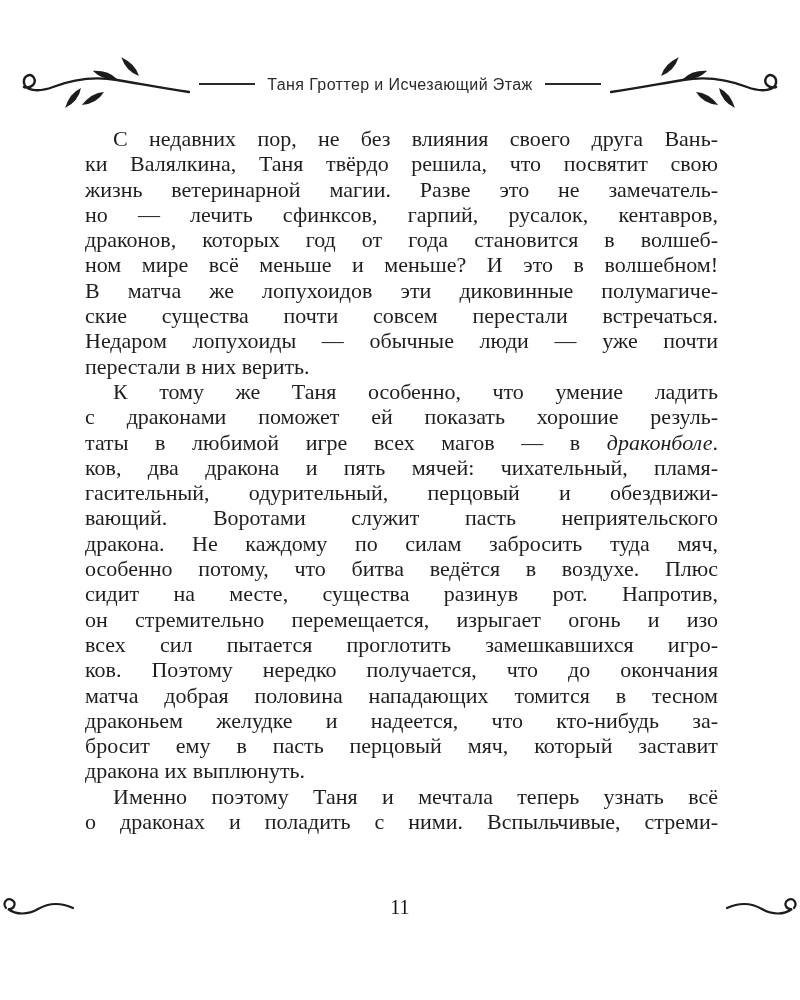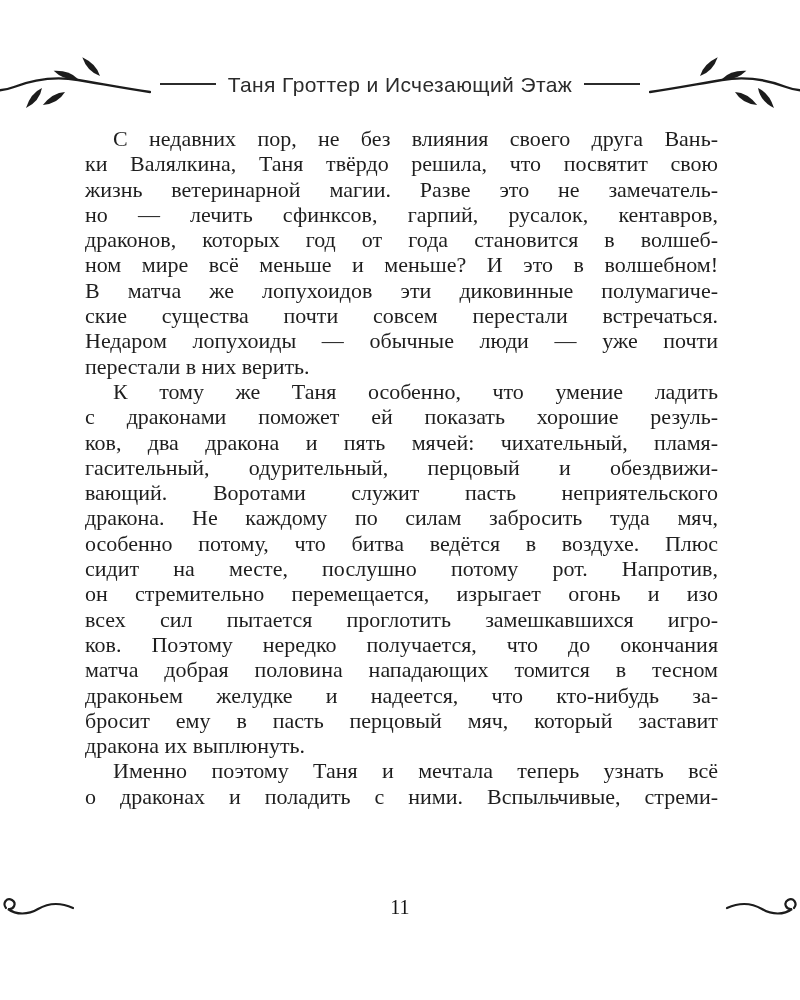--- a/index.html
+++ b/index.html
@@ -15,21 +15,21 @@
   .header {
     position: absolute; top: 54px; left: 0; width: 100%; height: 60px;
     display: flex; justify-content: center; align-items: center;
     gap: 9px;
   }
   .flourish { flex: 0 0 auto; display: block; }
   .flourish.mirrored { transform: scaleX(-1); }
   .header-rule { width: 56px; height: 2px; background: #2b2b2b; flex: 0 0 auto; }
   .header-title {
     font-family: "Liberation Sans", sans-serif;
-    font-size: 21px;
+    font-size: 16px;
     letter-spacing: 0.4px;
     color: #2b2b2b;
     white-space: nowrap;
     padding: 0 3px;
     transform: translateY(1px);
   }
 
   
   .body-text {
     position: absolute;
@@ -106,26 +106,27 @@
       <div class="line"><span>драконов, которых год от года становится в волшеб-</span></div>
       <div class="line"><span>ном мире всё меньше и меньше? И это в волшебном!</span></div>
       <div class="line"><span>В матча же лопухоидов эти диковинные полумагиче-</span></div>
       <div class="line"><span>ские существа почти совсем перестали встречаться.</span></div>
       <div class="line"><span>Недаром лопухоиды — обычные люди — уже почти</span></div>
       <div class="line last"><span>перестали в них верить.</span></div>
     </div>
     <div class="paragraph">
       <div class="line indent"><span>К тому же Таня особенно, что умение ладить</span></div>
       <div class="line"><span>с драконами поможет ей показать хорошие резуль-</span></div>
+      <div class="line"><span>таты в любимой игре всех магов — в </span><span class="italic">драконболе</span><span>.</span></div>
       <div class="line"><span>ков, два дракона и пять мячей: чихательный, пламя-</span></div>
       <div class="line"><span>гасительный, одурительный, перцовый и обездвижи-</span></div>
       <div class="line"><span>вающий. Воротами служит пасть неприятельского</span></div>
       <div class="line"><span>дракона. Не каждому по силам забросить туда мяч,</span></div>
       <div class="line"><span>особенно потому, что битва ведётся в воздухе. Плюс</span></div>
-      <div class="line"><span>сидит на месте, послушно потому рот. Напротив,</span></div>
+      <div class="line"><span>сидит на месте, существа разинув рот. Напротив,</span></div>
       <div class="line"><span>он стремительно перемещается, изрыгает огонь и изо</span></div>
       <div class="line"><span>всех сил пытается проглотить замешкавшихся игро-</span></div>
       <div class="line"><span>ков. Поэтому нередко получается, что до окончания</span></div>
       <div class="line"><span>матча добрая половина нападающих томится в тесном</span></div>
       <div class="line"><span>драконьем желудке и надеется, что кто-нибудь за-</span></div>
       <div class="line"><span>бросит ему в пасть перцовый мяч, который заставит</span></div>
       <div class="line last"><span>дракона их выплюнуть.</span></div>
     </div>
     <div class="paragraph">
       <div class="line indent"><span>Именно поэтому Таня и мечтала теперь узнать всё</span></div>

